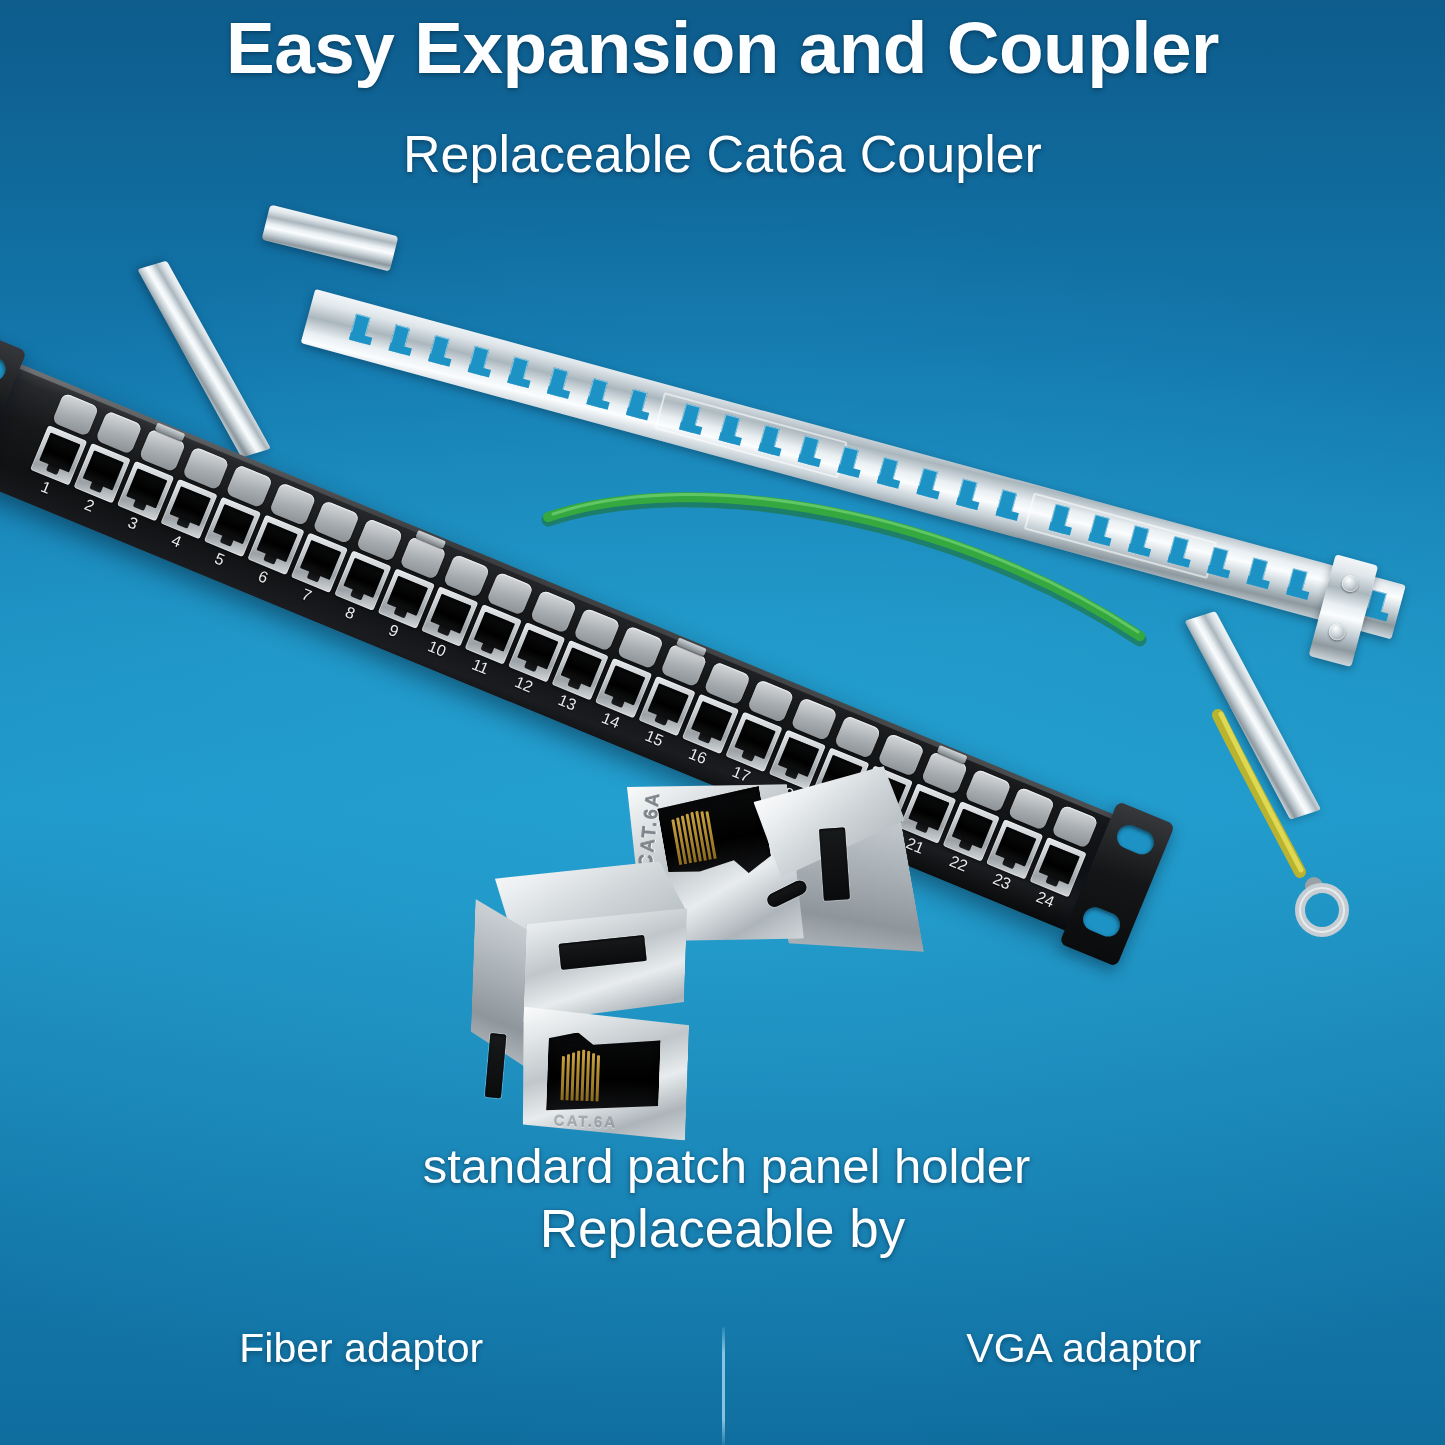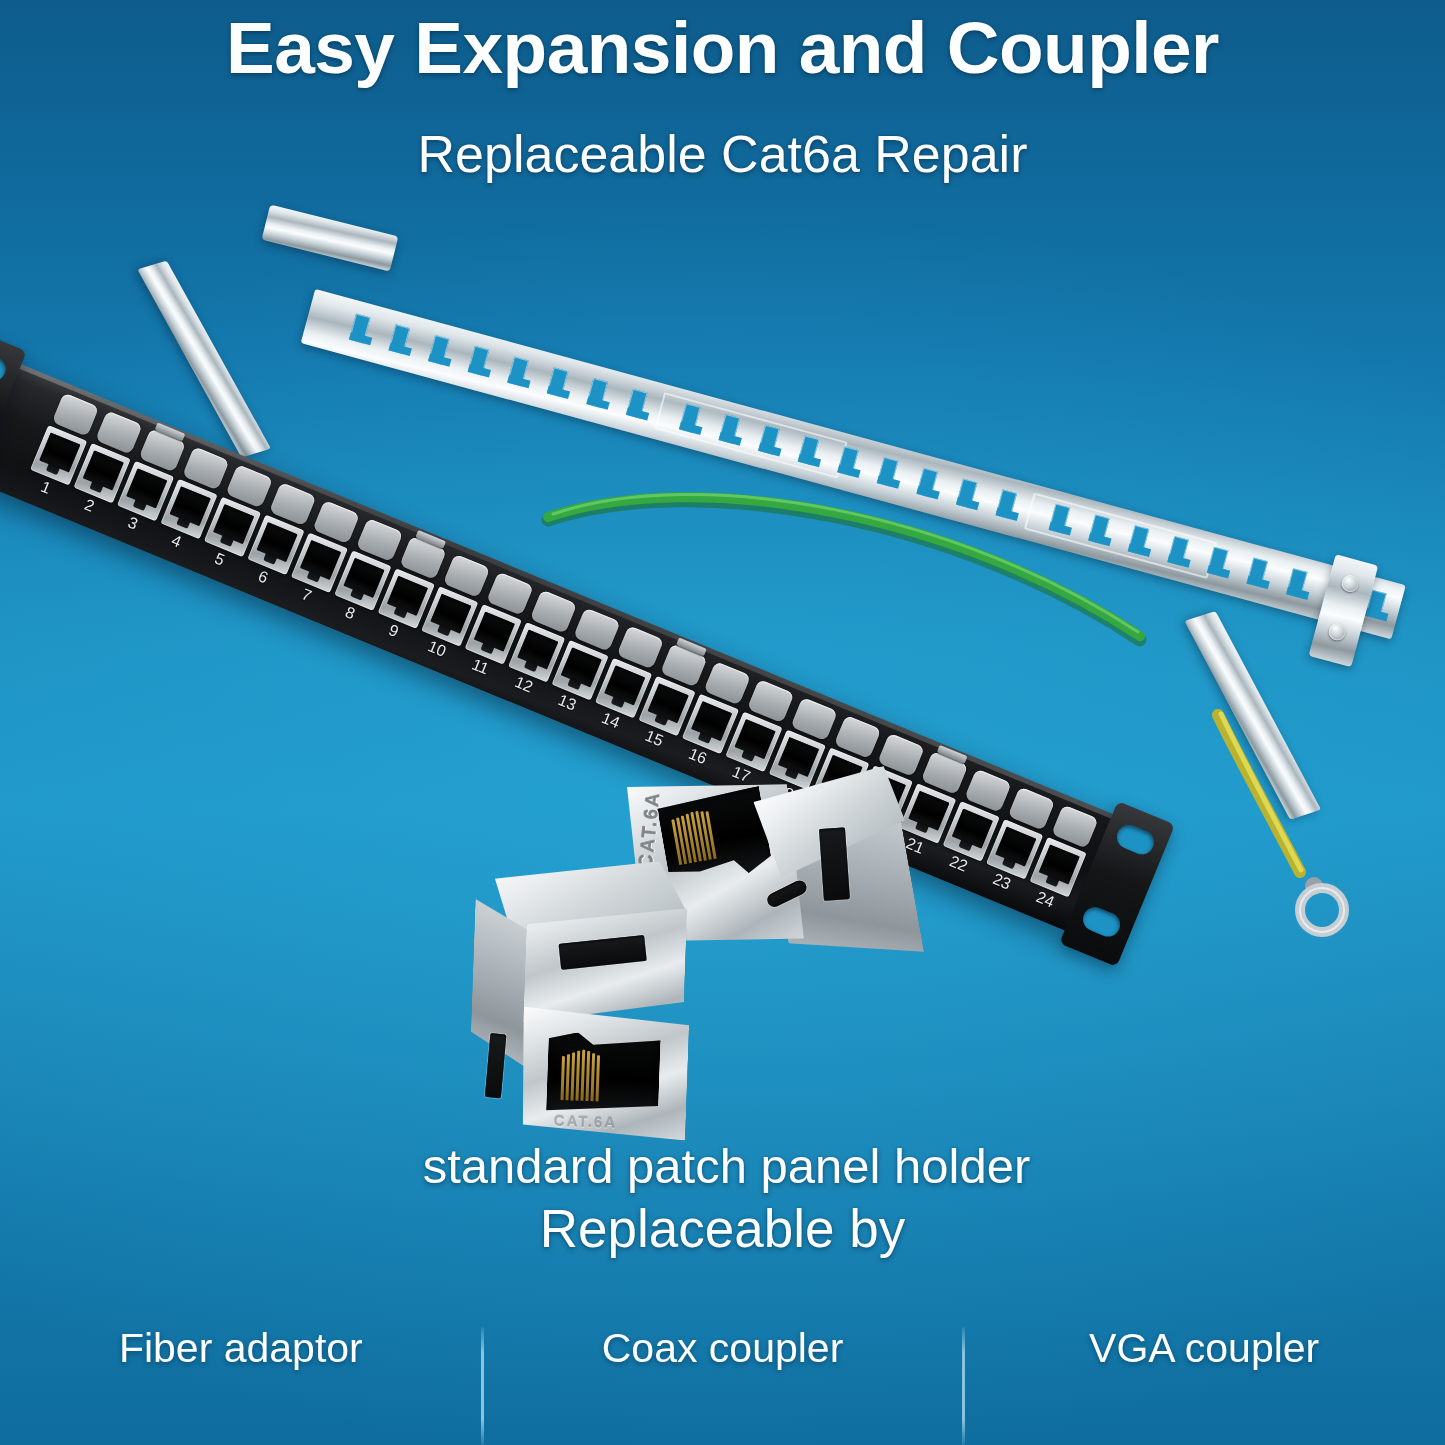--- a/index.html
+++ b/index.html
@@ -548,22 +548,21 @@
       <div class="emboss" style="left:34px;top:104px;font-size:15px;opacity:.55;">CAT.6A</div>
     </div>
 
     <div class="darkslot" style="left:22px;top:178px;width:16px;height:64px;
          transform:rotate(3deg);"></div>
   </div>
 
 </div>
 
 <div class="txt" id="title">Easy Expansion and Coupler</div>
-<div class="txt" id="subtitle">Replaceable Cat6a Repair</div>
+<div class="txt" id="subtitle">Replaceable Cat6a Coupler</div>
 
 <div class="txt" id="holder-line">standard patch panel holder</div>
 <div class="txt" id="repl-line">Replaceable by</div>
 
 <div id="features">
     <div class="feat">Fiber adaptor</div>
-    <div class="feat">Coax coupler</div>
-    <div class="feat">VGA coupler</div>
+    <div class="feat">VGA adaptor</div>
   </div>
 
 </body></html>

